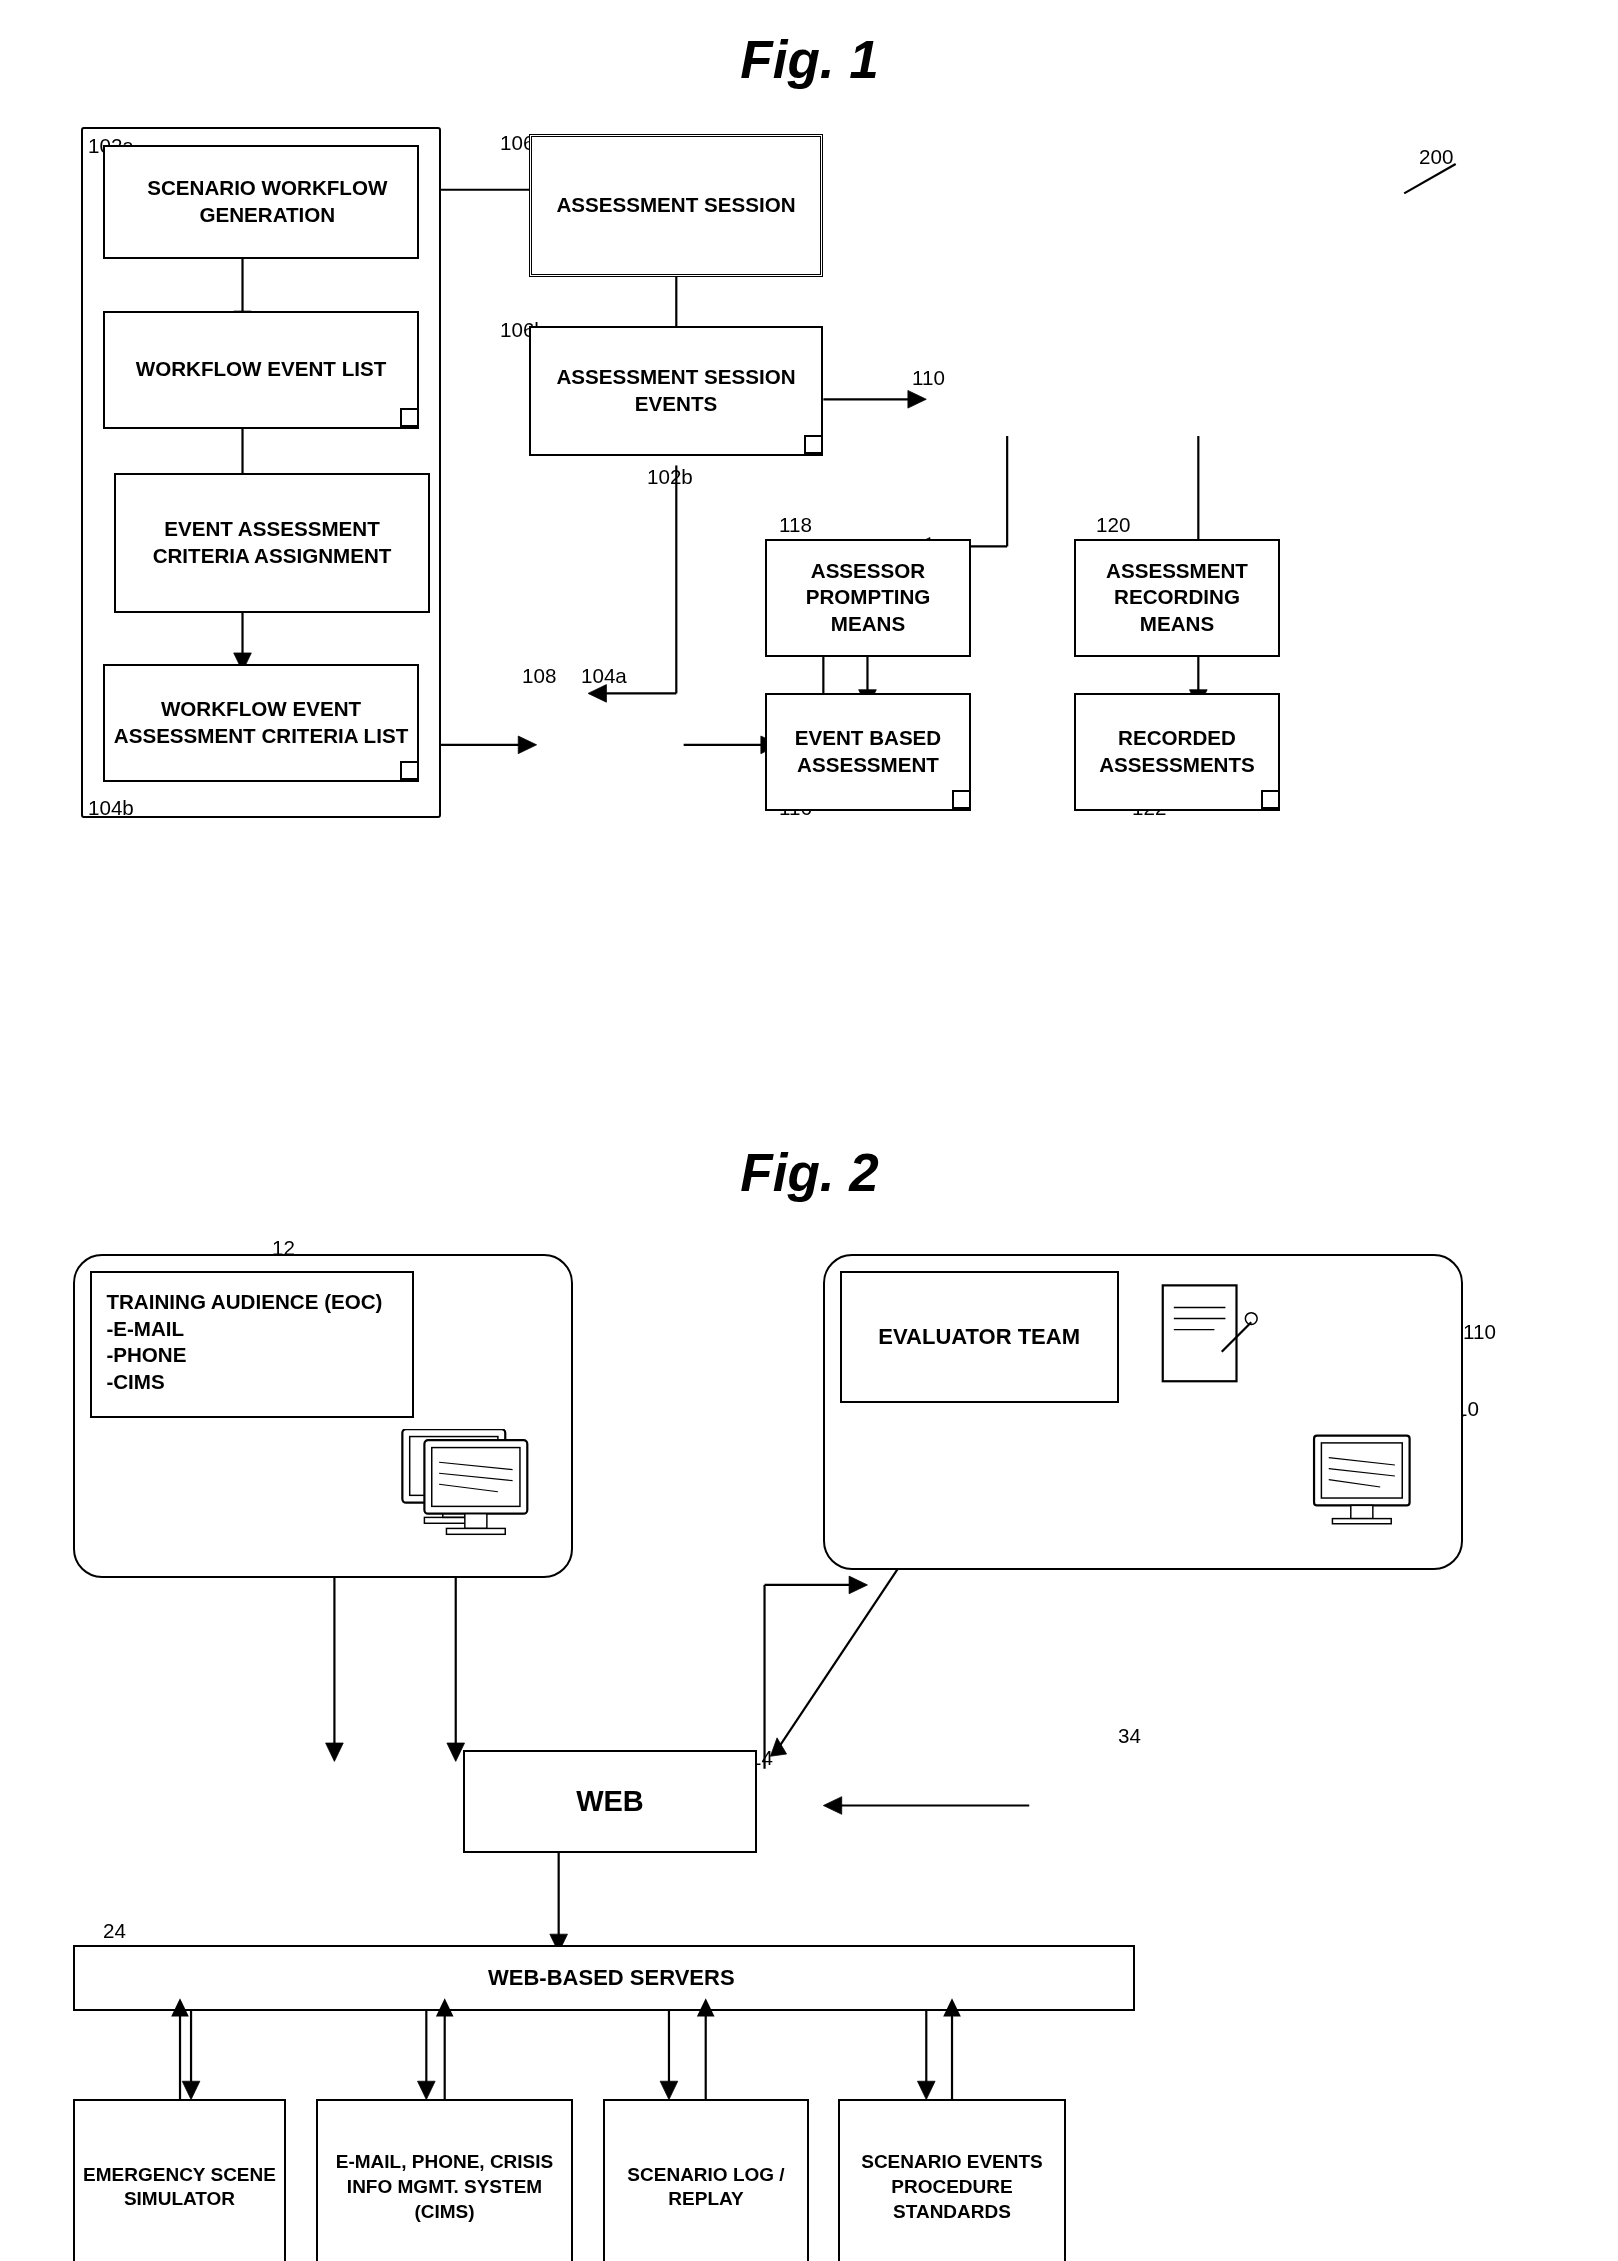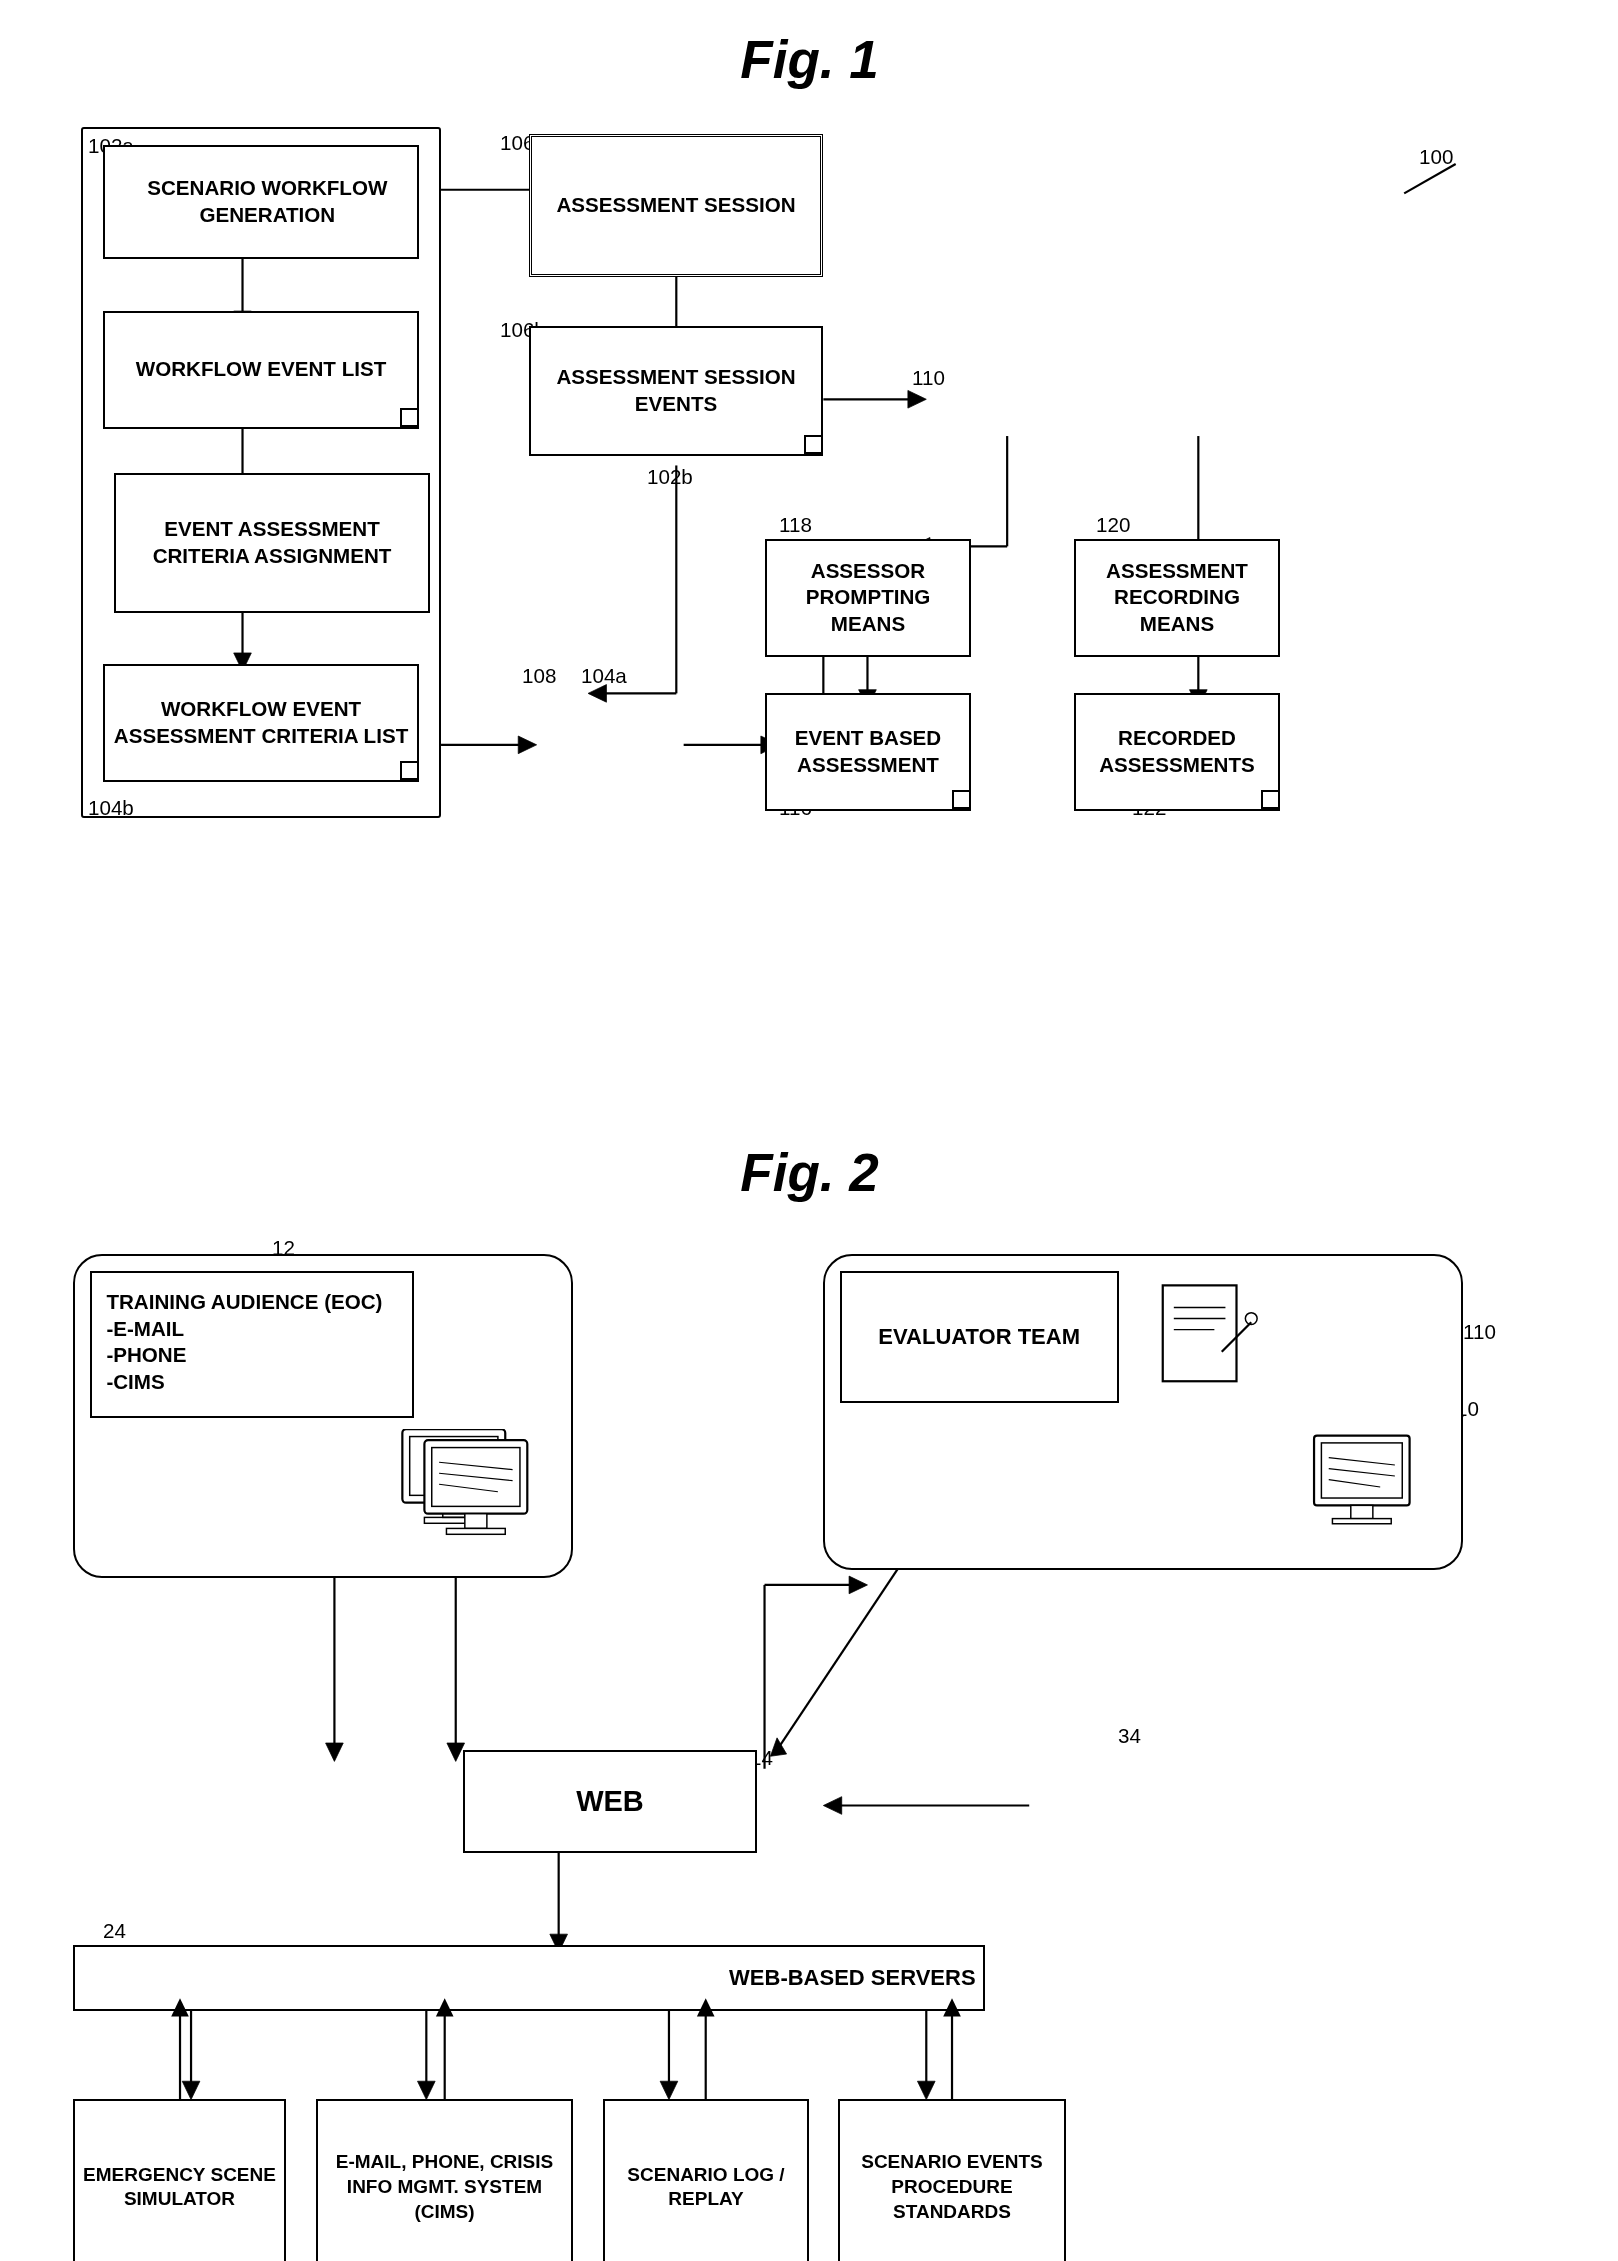--- a/index.html
+++ b/index.html
@@ -180,21 +180,21 @@
       <polygon points="1558,795 1570,820 1582,795"></polygon>
 
       <line x1="1060" y1="870" x2="1060" y2="680"></line>
       <line x1="1060" y1="680" x2="1120" y2="680"></line>
       <polygon points="1108,668 1133,680 1108,692"></polygon>
 
       <line x1="1920" y1="80" x2="1850" y2="120"></line>
     </svg>
 
     <span class="ref-label" style="left:44px; top:29px;">102a</span>
-    <span class="ref-label" style="left:1375px; top:40px;">100</span>
+    <span class="ref-label" style="left:1375px; top:40px;">200</span>
     <span class="ref-label" style="left:456px; top:26px;">106a</span>
     <span class="ref-label" style="left:456px; top:213px;">106b</span>
     <span class="ref-label" style="left:868px; top:261px;">110</span>
     <span class="ref-label" style="left:478px; top:559px;">108</span>
     <span class="ref-label" style="left:735px; top:691px;">116</span>
     <span class="ref-label" style="left:1088px; top:691px;">122</span>
     <span class="ref-label" style="left:603px; top:360px;">102b</span>
     <span class="ref-label" style="left:537px; top:559px;">104a</span>
     <span class="ref-label" style="left:44px; top:691px;">104b</span>
     <span class="ref-label" style="left:735px; top:408px;">118</span>
@@ -361,21 +361,21 @@
           <rect x="55" y="123" width="80" height="7" fill="white" stroke="#000" stroke-width="2"></rect>
         </svg>
       </div>
     </div>
 
     <div class="box" style="position:absolute; left:419px; top:533px; width:294px; height:103px; font-size:29px;">
       <span>WEB</span>
     </div>
 
 
-    <div class="box" style="position:absolute; left:29px; top:728px; width:912px; height:66px; font-size:22px; justify-content:flex-end; padding-left:22px;">
+    <div class="box" style="position:absolute; left:29px; top:728px; width:1062px; height:66px; font-size:22px; justify-content:center; padding-left:22px;">
       <span>WEB-BASED SERVERS</span>
     </div>
 
     <div class="box" style="position:absolute; left:29px; top:882px; width:213px; height:176px; font-size:19px;">
       <span>EMERGENCY SCENE SIMULATOR</span>
     </div>
 
     <div class="box" style="position:absolute; left:272px; top:882px; width:257px; height:176px; font-size:19px;">
       <span style="white-space:pre-line;">E-MAIL, PHONE, CRISIS INFO MGMT. SYSTEM (CIMS)</span>
     </div>

